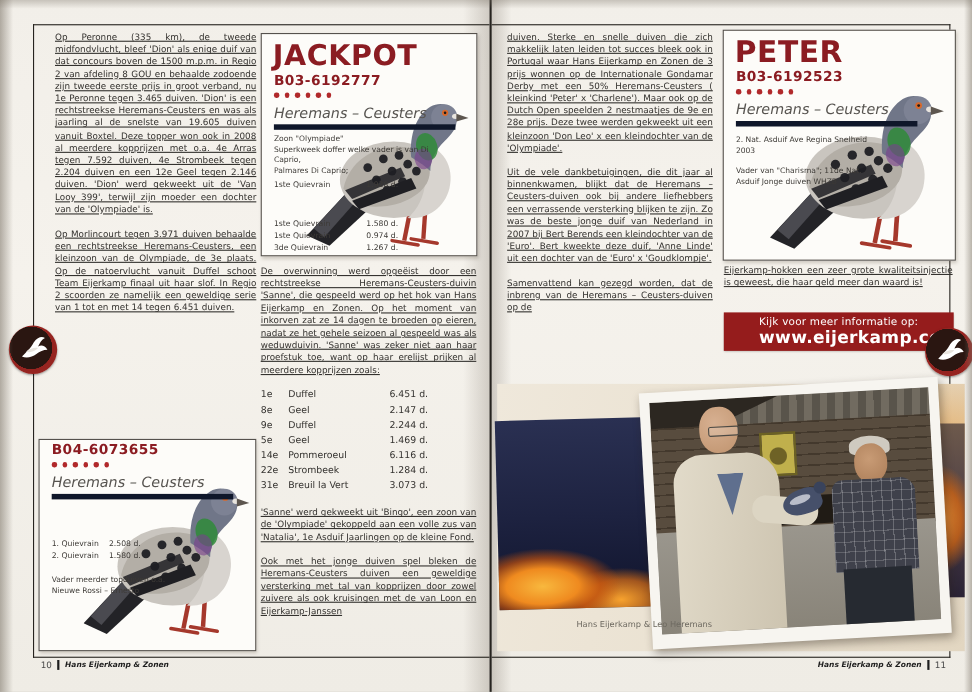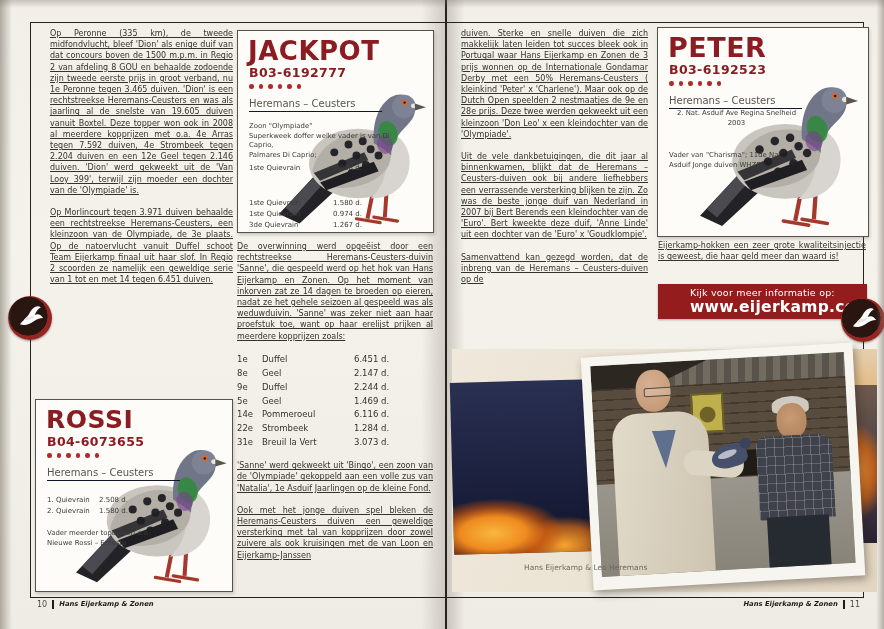--- a/index.html
+++ b/index.html
@@ -28,21 +28,21 @@
   .rrow .pos{width:25px;}
   .rrow .race{width:92px;}
   .rrow .val{flex:1;}
   
   .pbox{position:absolute;background:#fdfcf9;border:1px solid #55514c;box-shadow:1px 2px 3px rgba(90,80,65,.25);z-index:2;}
   .pbox .inner{position:relative;width:100%;height:100%;}
   .ptitle{margin:7px 0 0 10px;font-size:26px;line-height:26px;font-weight:800;letter-spacing:.5px;color:#8b1c22;position:relative;z-index:2;}
   .pring{margin:1px 0 0 11px;font-size:12.5px;font-weight:700;letter-spacing:.4px;color:#8b1c22;position:relative;z-index:2;}
   .dots{margin:4px 0 3px 11px;display:flex;gap:5px;position:relative;z-index:2;}
   .dots i{width:4.5px;height:4.5px;border-radius:50%;background:#b1292b;}
-  .strain{margin-left:11px;display:inline-block;font-size:10px;color:#575450;border-bottom:1px solid #0f172a;padding:0 26px 2px 0;position:relative;z-index:2;}
+  .strain{margin-left:11px;display:inline-block;font-style:italic;font-size:13px;color:#575450;border-bottom:5px solid #0f172a;padding:0 26px 2px 0;position:relative;z-index:2;}
   .pinfo{position:absolute;left:11px;font-size:6.9px;line-height:9.7px;color:#3d3a36;z-index:2;}
   .prow{display:flex;font-size:7px;line-height:11px;color:#3d3a36;}
   .prow .lb{width:84px;}
   .pigeon{position:absolute;z-index:1;}
   .pigeon svg{width:100%;height:100%;}
   
   .banner{position:absolute;left:658px;top:284px;width:209px;height:35px;background:#951c1c;display:flex;align-items:center;gap:8px;padding-left:24px;box-sizing:border-box;z-index:2;cursor:pointer;box-shadow:0 1px 2px rgba(0,0,0,.3);}
   .banner .txt{color:#fff;}
   .banner .t1{font-size:9.5px;line-height:12px;letter-spacing:.2px;}
   .banner .t2{font-size:15.5px;line-height:17px;font-weight:700;letter-spacing:.3px;}
@@ -218,21 +218,20 @@
   <polygon points="44,134 108,108 113,118 52,144" fill="#1f1f23" opacity=".85"></polygon>
   <path d="M120,96 C118,70 126,48 142,38 C156,30 170,38 172,50 C174,62 166,70 158,78 C148,88 142,100 142,112 C134,104 126,100 120,96 Z" fill="#707688"></path>
   <ellipse cx="138" cy="84" rx="12" ry="16" fill="#2f8b3a" opacity=".85" transform="rotate(-18 138 84)"></ellipse>
   <ellipse cx="134" cy="98" rx="10" ry="12" fill="#7a3f8d" opacity=".6" transform="rotate(-12 134 98)"></ellipse>
   <circle cx="158" cy="50" r="15" fill="#7d8294"></circle>
   <ellipse cx="171" cy="49" rx="4" ry="3" fill="#e8e4de"></ellipse>
   <polygon points="172,46 186,51 172,55" fill="#5d564f"></polygon>
   <circle cx="159" cy="45" r="3.6" fill="#d8692b"></circle>
   <circle cx="159" cy="45" r="1.5" fill="#1a1a1a"></circle>
 </svg></div>
-      <div class="ptitle" style="font-size:25px;">ROSSI</div>
       <div class="pring">B04-6073655</div>
       <div class="dots">
           <i></i>
           <i></i>
           <i></i>
           <i></i>
           <i></i>
           <i></i>
         </div>
       <span class="strain">Heremans – Ceusters</span>
@@ -340,21 +339,21 @@
       <div class="pring">B03-6192523</div>
       <div class="dots">
           <i></i>
           <i></i>
           <i></i>
           <i></i>
           <i></i>
           <i></i>
         </div>
       <span class="strain">Heremans – Ceusters</span>
-      <div class="pinfo" style="top:74px;width:135px;text-align:center;">
+      <div class="pinfo" style="top:88px;width:135px;">
         <div>2. Nat. Asduif Ave Regina Snelheid 2003</div>
       </div>
       <div class="pinfo" style="top:116px;width:118px;">
         <div>Vader van "Charisma"; 11de Nat.</div>
         <div>Asduif Jonge duiven WHZB</div>
       </div>
     </div>
   </div>
 
   <div class="col" id="col4">

